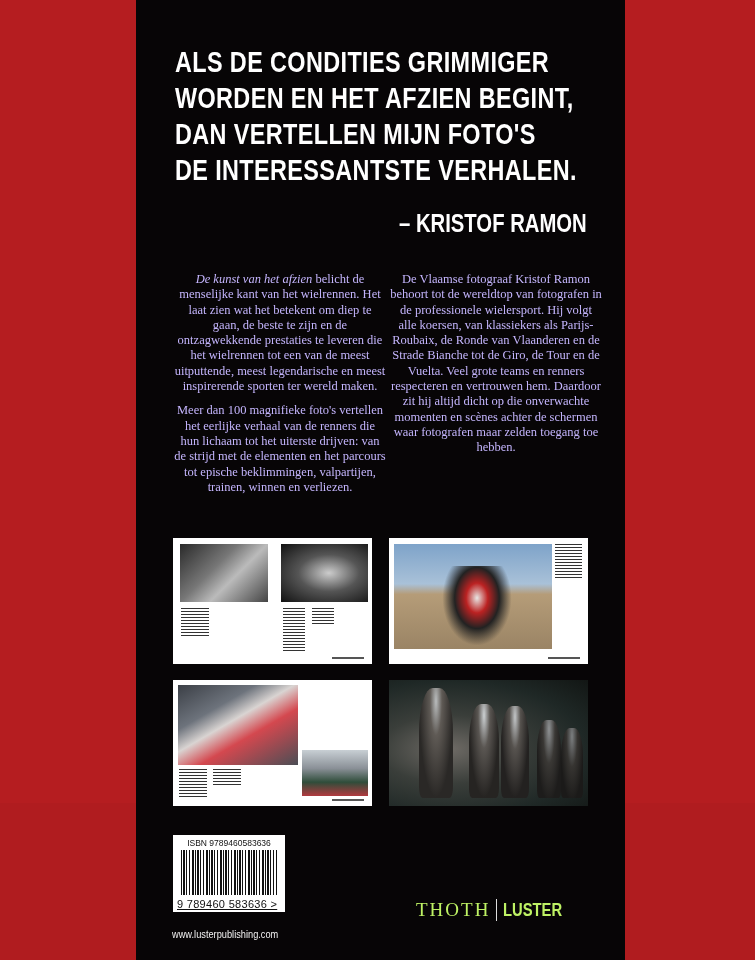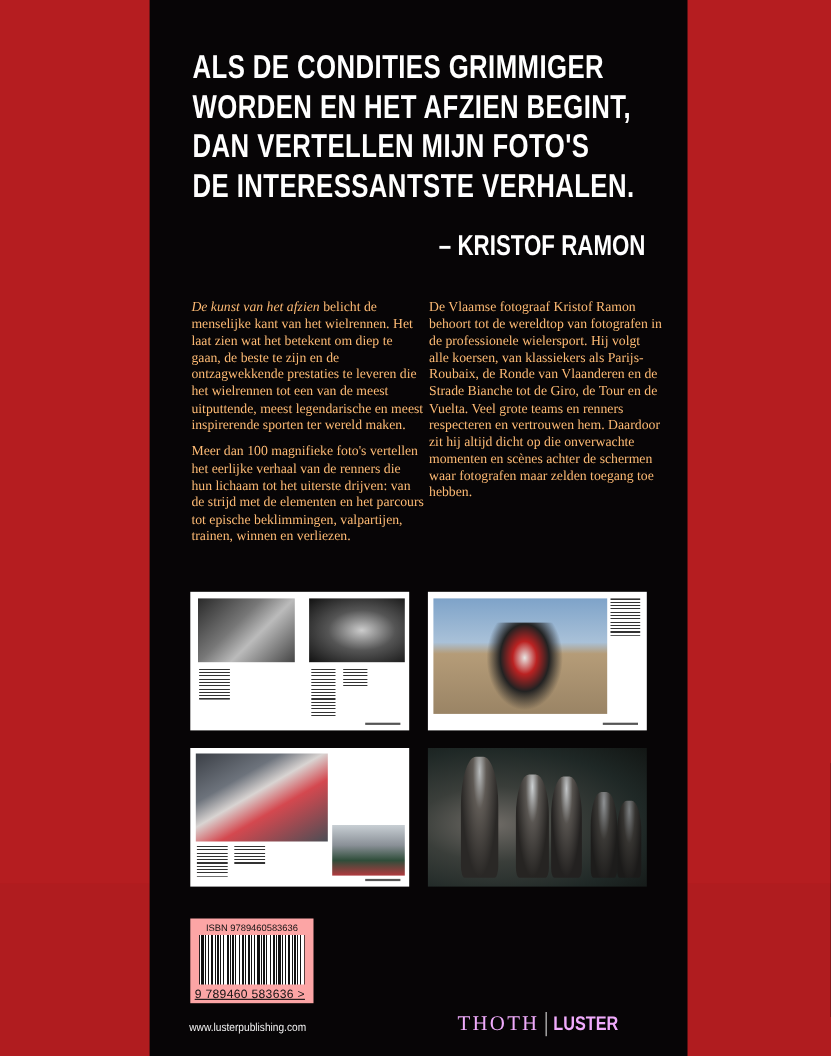--- a/index.html
+++ b/index.html
@@ -6,42 +6,42 @@
   html, body { width:755px; height:960px; overflow:hidden; background:#b01c1f; }
   .cover { position:relative; width:755px; height:803px; background:#b51d20; }
   .panel { position:absolute; left:136px; top:0; width:489px; height:960px; background:#070506; }
   .quote { position:absolute; left:175px; top:44px; width:420px;
     font-family:"Liberation Sans", sans-serif; font-weight:bold; color:#fff;
     font-size:30px; line-height:36px; letter-spacing:0.5px; transform:scaleX(0.78); transform-origin:left top; white-space:nowrap; }
   .author { position:absolute; right:168px; top:208px;
     font-family:"Liberation Sans", sans-serif; font-weight:bold; color:#fff;
     font-size:26px; line-height:30px; transform:scaleX(0.78); transform-origin:right top; white-space:nowrap; }
   .col { position:absolute; top:272px; width:212px;
-    font-family:"Liberation Serif", serif; color:#fdba74; font-size:12.5px; line-height:15.3px; }
+    font-family:"Liberation Serif", serif; color:#c4b5fd; font-size:12.5px; line-height:15.3px;text-align:center; }
   .col p { margin-bottom:9px; }
   .col-left { left:174px; }
   .col-right { left:390px; }
   .spread { position:absolute; overflow:hidden; }
   .s1 { left:173px; top:538px; width:199px; height:126px; background:#fff; }
   .s2 { left:389px; top:538px; width:199px; height:126px; background:#fff; }
   .s3 { left:173px; top:680px; width:199px; height:126px; background:#fff; }
   .s4 { left:389px; top:680px; width:199px; height:126px; background:#2b3330; }
   .ph { position:absolute; }
   .txt { position:absolute; background:repeating-linear-gradient(#333 0 1px, transparent 1px 3px); }
   .folio { position:absolute; bottom:5px; right:8px; width:32px; height:2px; background:#555; }
-  .barcode { position:absolute; left:173px; top:835px; width:112px; height:77px; background:#fca5a5; }
+  .barcode { position:absolute; left:173px; top:835px; width:112px; height:77px; background:#ffffff; }
   .isbn-top { position:absolute; top:3px; left:0; width:100%; text-align:center;
     font-family:"Liberation Sans", sans-serif; font-size:8.5px; color:#111; }
   .bars { position:absolute; left:8px; top:15px; width:96px; height:45px;
     background:repeating-linear-gradient(90deg, #111 0 1px, #fff 1px 2px, #111 2px 4px, #fff 4px 5px, #111 5px 6px, #fff 6px 8px, #111 8px 9px, #fff 9px 11px, #111 11px 13px, #fff 13px 14px); }
   .isbn-bottom { position:absolute; bottom:2px; left:4px; width:104px;
     font-family:"Liberation Sans", sans-serif; font-size:11px; color:#111; letter-spacing:0.3px; white-space:nowrap;text-decoration:underline; }
   .url { position:absolute; left:172px; top:928px; font-family:"Liberation Sans", sans-serif;
     font-size:10.5px; color:#f2f2f2; transform:scaleX(0.88); transform-origin:left top; white-space:nowrap; }
-  .logo { position:absolute; left:416px; top:899px; display:flex; align-items:flex-start; color:#f0abfc;margin-top:21px; }
+  .logo { position:absolute; left:416px; top:899px; display:flex; align-items:flex-end; color:#bef264; }
   .thoth { font-family:"Liberation Serif", serif; font-size:19px; letter-spacing:2px; }
   .sep { width:1px; height:22px; background:#ddd; margin:0 6px; }
   .luster { font-family:"Liberation Sans", sans-serif; font-weight:bold; font-size:18px; transform:scaleX(0.82); transform-origin:left center; }
 </style>
 </head>
 <body>
 
 <div class="cover">
   <div class="panel">
   </div>

